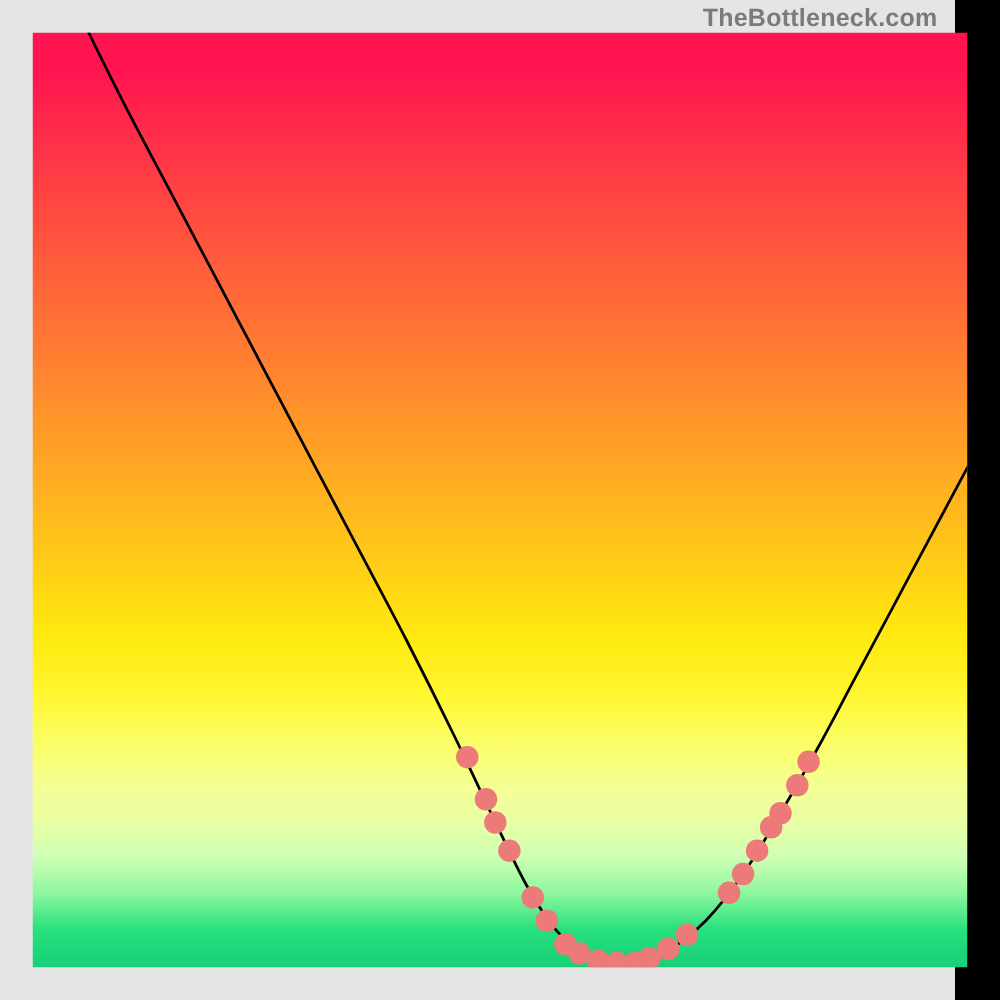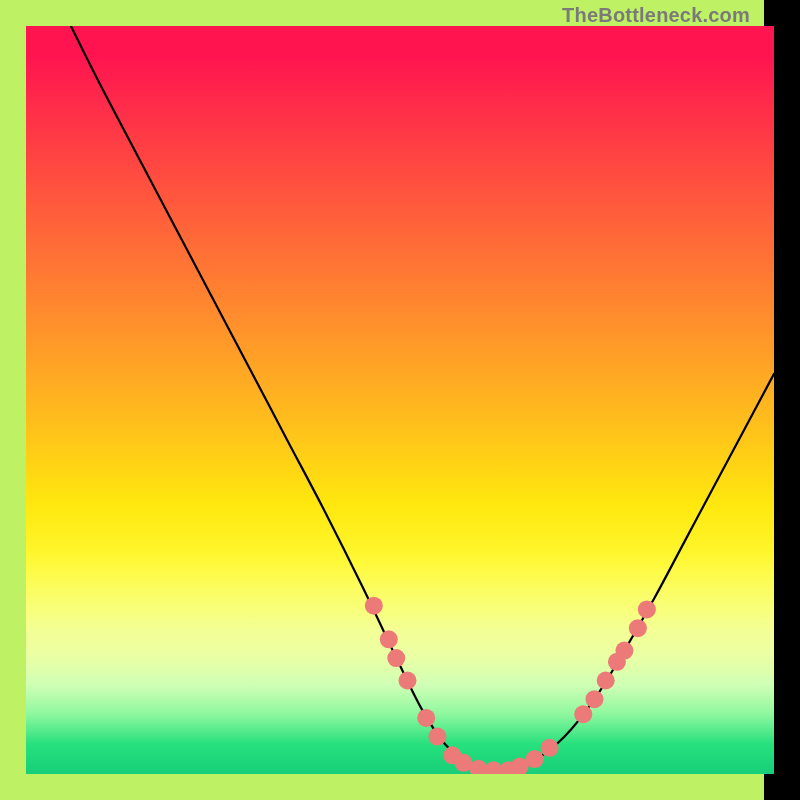--- a/index.html
+++ b/index.html
@@ -1,21 +1,21 @@
 <!DOCTYPE html>
 <html><head>
 <meta charset="utf-8">
 <style>
   * { margin: 0; padding: 0; box-sizing: border-box; }
   html, body { width: 800px; height: 800px; overflow: hidden; background: #000; }
   .frame {
     position: relative;
     width: 764px;
     height: 800px;
-    background: #bef264;
+    background: #e5e5e5;
   }
   .plot {
     position: absolute;
     left: 26px;
     top: 26px;
     width: 748px;
     height: 748px;
     overflow: hidden;
   }
   .gradient-bg {

